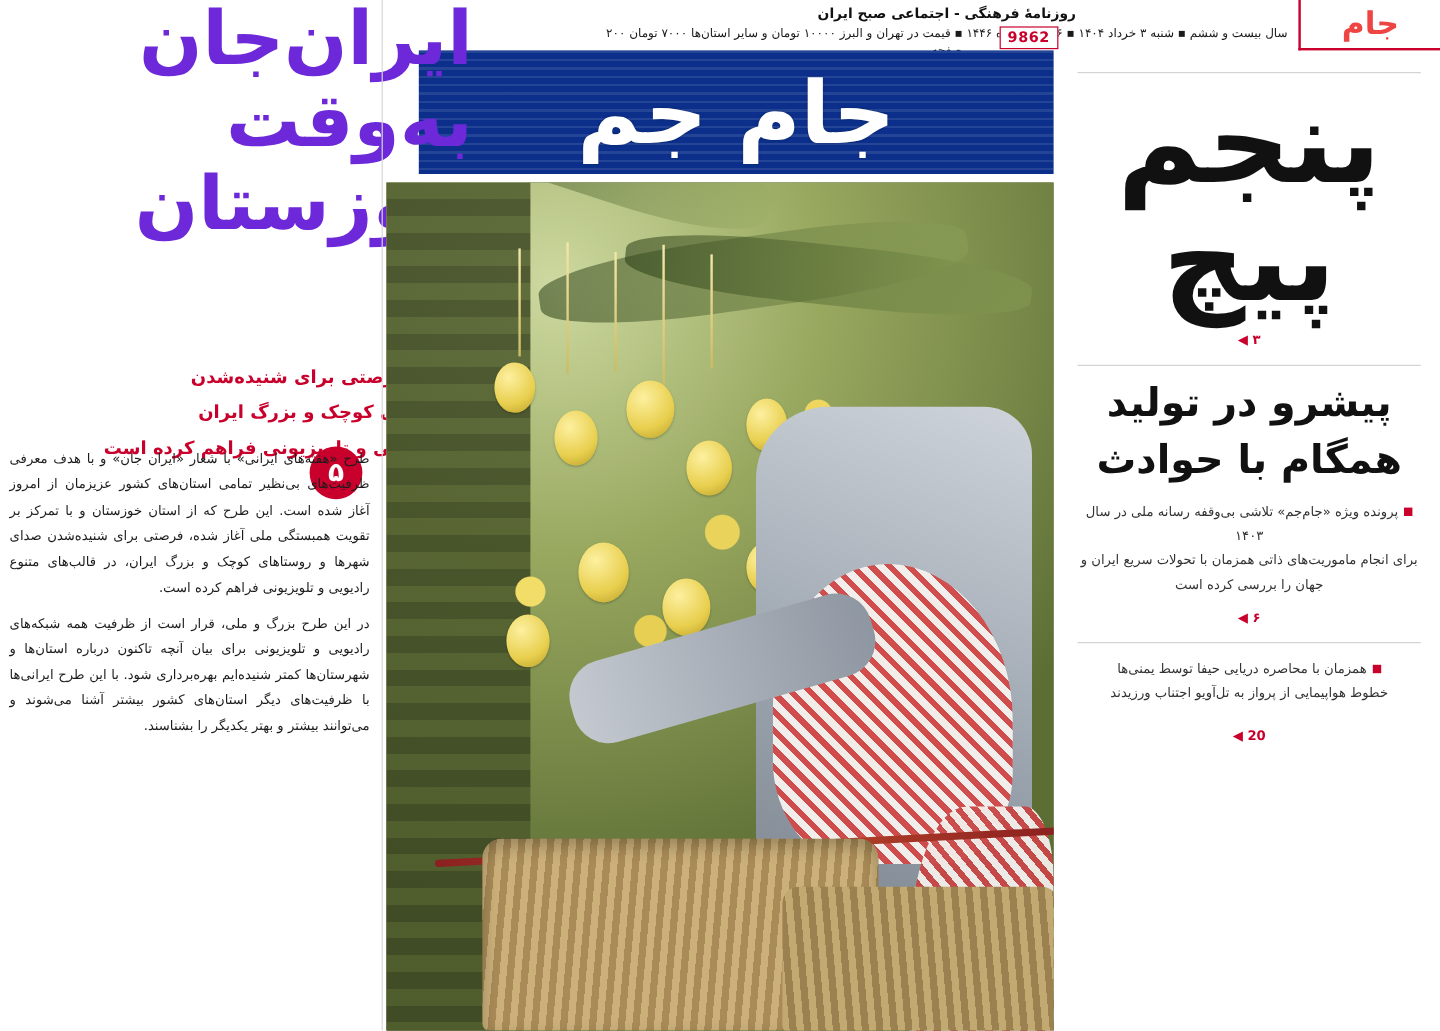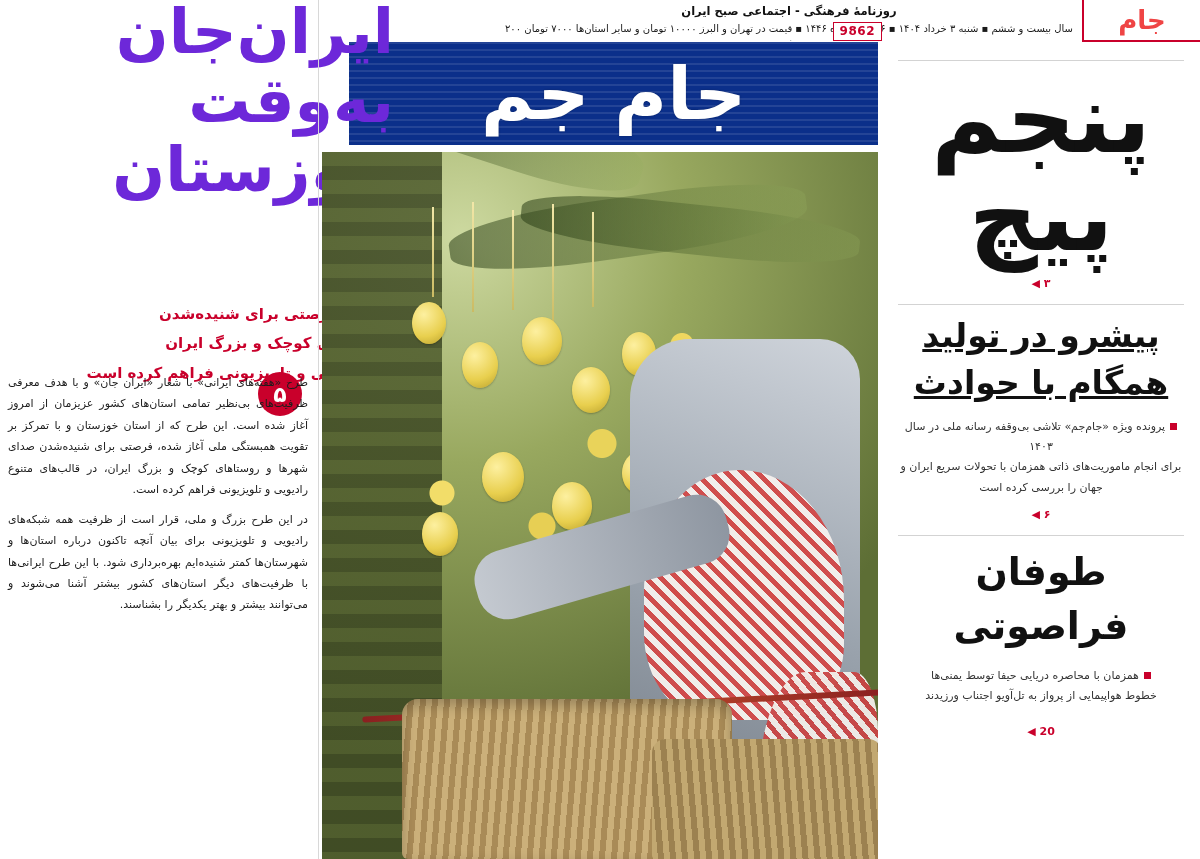--- a/index.html
+++ b/index.html
@@ -276,21 +276,21 @@
     margin-top: 12px;
     text-align: center;
     font-size: 11px; line-height: 1.85; color: #333;
   }
   .dek .bullet {
     display: inline-block; width: 7px; height: 7px;
     background: #c9002b; margin-left: 5px; vertical-align: middle;
   }
   .sub-head2 {
     text-align: center; font-weight: bold; color: #111;
-    font-size: 33px; line-height: 1.3; margin-top: 4px; text-decoration: underline;
+    font-size: 33px; line-height: 1.3; margin-top: 4px;
   }
 </style>
 </head>
 <body>
 
 <div class="page">
 
   <div class="logo-corner">
     <span class="mark">جام</span>
   </div>
@@ -378,21 +378,20 @@
     <div class="sub-head2">پیشرو در تولید</div>
     <div class="sub-head2">همگام با حوادث</div>
     <div class="dek">
       <span class="bullet"></span><span>پرونده ویژه «جام‌جم» تلاشی بی‌وقفه رسانه ملی در سال ۱۴۰۳</span><br>
       <span>برای انجام ماموریت‌های ذاتی همزمان با تحولات سریع ایران و جهان را بررسی کرده است</span>
     </div>
     <div class="page-ref">۶ ◀</div>
 
     <div class="hr"></div>
 
-    <div class="sub-head" style="font-size:38px;">طوفان فراصوتی</div>
     <div class="dek">
       <span class="bullet"></span><span>همزمان با محاصره دریایی حیفا توسط یمنی‌ها</span><br>
       <span>خطوط هواپیمایی از پرواز به تل‌آویو اجتناب ورزیدند</span>
     </div>
     <div class="page-ref" style="margin-top:18px;">20 ◀</div>
   </div>
 
 </div>
 
 </body></html>

